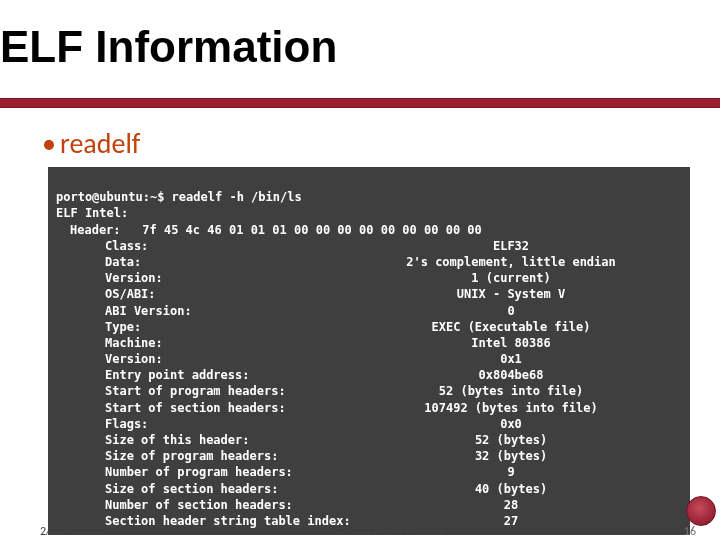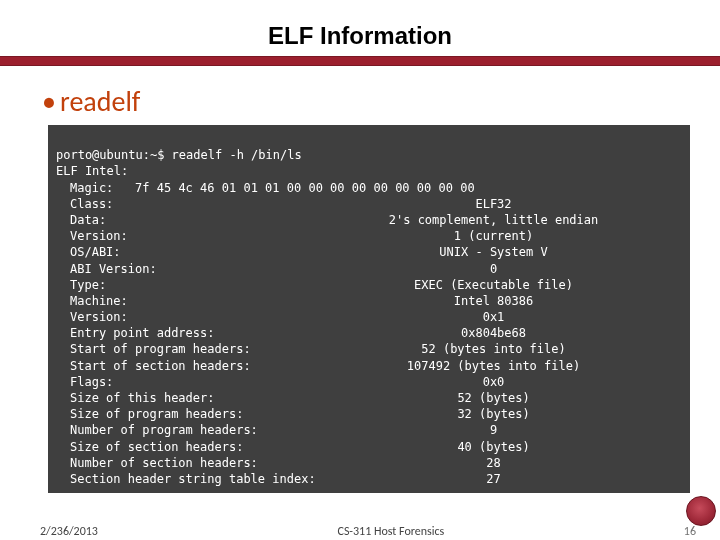--- a/index.html
+++ b/index.html
@@ -6,26 +6,25 @@
   body {
     width: 720px;
     height: 540px;
     background: #fff;
     font-family: Calibri, Arial, sans-serif;
     position: relative;
     overflow: hidden;
   }
   .title {
     font-family: Arial, sans-serif;
-    font-size: 24px;
+    font-size: 44px;
     font-weight: bold;
     color: #000;
-    text-align: center;
     padding-top: 22px;
-    padding-bottom: 6px;
+    padding-bottom: 26px;
   }
   .redbar {
     width: 100%;
     height: 10px;
     background: #9c1f2e;
     border-top: 1px solid #7a1724;
     border-bottom: 1px solid #7a1724;
   }
   .bullet-line {
     font-size: 28px;
@@ -41,30 +40,31 @@
     background: #3f3f3f;
     color: #e8e8e8;
     font-family: "Lucida Console", Consolas, monospace;
     font-size: 12px;
     line-height: 1.35;
     padding: 6px 8px 6px 8px;
     white-space: pre;
     overflow: hidden;
   }
   .terminal .cmd {
-    font-weight: normal;
+    font-weight: bold;
     color: #ffffff;
   }
   .terminal .row {
     display: flex;
   }
   .terminal .k {
     display: inline-block;
     width: 235px;
     flex: 0 0 235px;
+    margin-left: 35px;
   }
   .terminal .v {
     flex: 1 1 auto;
     text-align: center;
   }
   .terminal .indent {
     padding-left: 14px;
   }
   .footer {
     position: absolute;
@@ -95,21 +95,21 @@
 <div class="title">ELF Information</div>
 <div class="redbar"></div>
 
 <div class="bullet-line">
   <span class="dot">•</span><span>readelf</span>
 </div>
 
 <div class="terminal">
 <span class="cmd"><span>porto@ubuntu:~$</span> <span>readelf -h /bin/ls</span></span>
 <span class="cmd">ELF Intel:</span>
-<span class="cmd indent"><span>Magic:</span>   <span>7f 45 4c 46 01 01 01 00 00 00 00 00 00 00 00 00</span></span>
+<span class="cmd indent"><span>Header:</span>   <span>7f 45 4c 46 01 01 01 00 00 00 00 00 00 00 00 00</span></span>
 <div id="term-rows"><div class="row cmd indent"><span class="k">Class:</span><span class="v">ELF32</span></div><div class="row cmd indent"><span class="k">Data:</span><span class="v">2's complement, little endian</span></div><div class="row cmd indent"><span class="k">Version:</span><span class="v">1 (current)</span></div><div class="row cmd indent"><span class="k">OS/ABI:</span><span class="v">UNIX - System V</span></div><div class="row cmd indent"><span class="k">ABI Version:</span><span class="v">0</span></div><div class="row cmd indent"><span class="k">Type:</span><span class="v">EXEC (Executable file)</span></div><div class="row cmd indent"><span class="k">Machine:</span><span class="v">Intel 80386</span></div><div class="row cmd indent"><span class="k">Version:</span><span class="v">0x1</span></div><div class="row cmd indent"><span class="k">Entry point address:</span><span class="v">0x804be68</span></div><div class="row cmd indent"><span class="k">Start of program headers:</span><span class="v">52 (bytes into file)</span></div><div class="row cmd indent"><span class="k">Start of section headers:</span><span class="v">107492 (bytes into file)</span></div><div class="row cmd indent"><span class="k">Flags:</span><span class="v">0x0</span></div><div class="row cmd indent"><span class="k">Size of this header:</span><span class="v">52 (bytes)</span></div><div class="row cmd indent"><span class="k">Size of program headers:</span><span class="v">32 (bytes)</span></div><div class="row cmd indent"><span class="k">Number of program headers:</span><span class="v">9</span></div><div class="row cmd indent"><span class="k">Size of section headers:</span><span class="v">40 (bytes)</span></div><div class="row cmd indent"><span class="k">Number of section headers:</span><span class="v">28</span></div><div class="row cmd indent"><span class="k">Section header string table index:</span><span class="v">27</span></div></div></div>
 
 <div class="footer">
   <span class="date">2/236/2013</span>
   <span class="pnum">16</span>
   <div class="course">CS-311 Host Forensics</div>
 </div>
 
 <div class="seal"></div>
 

